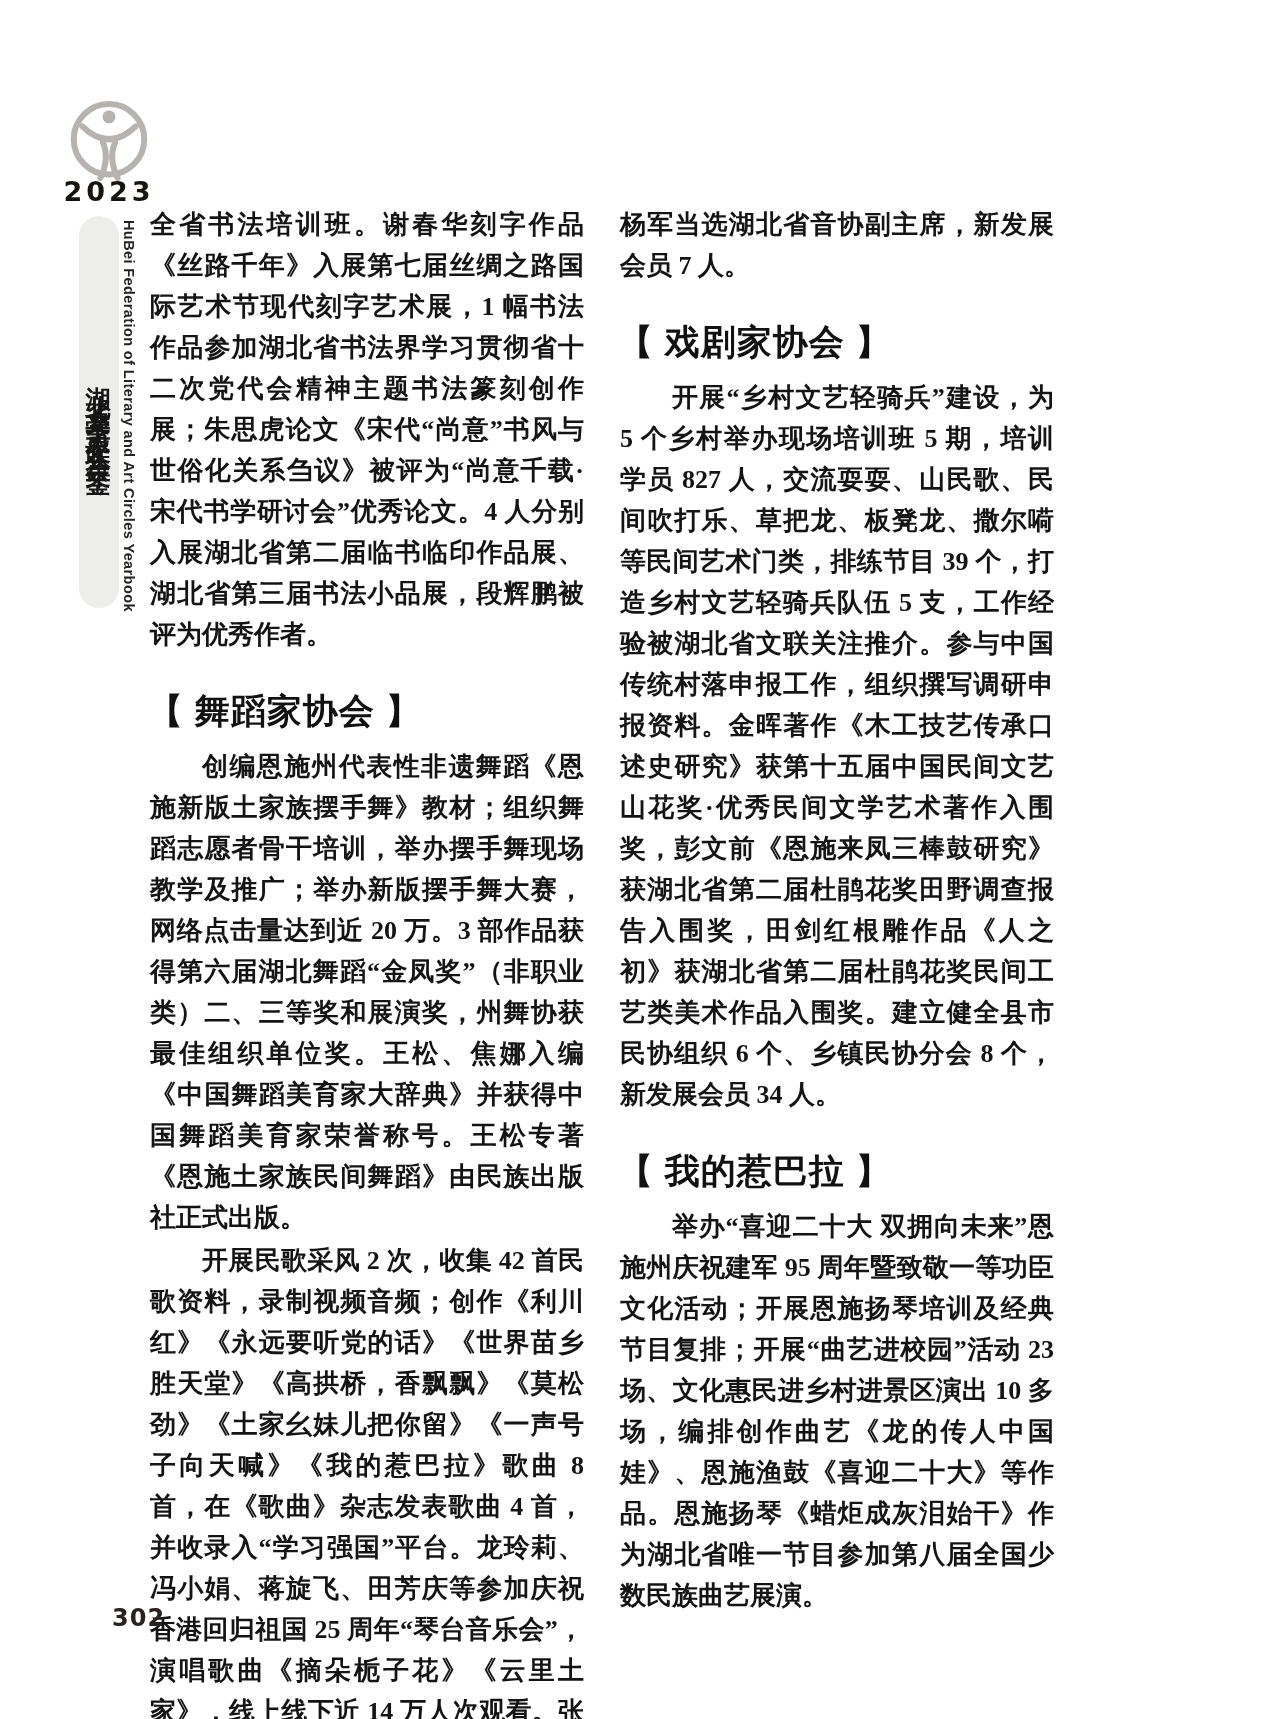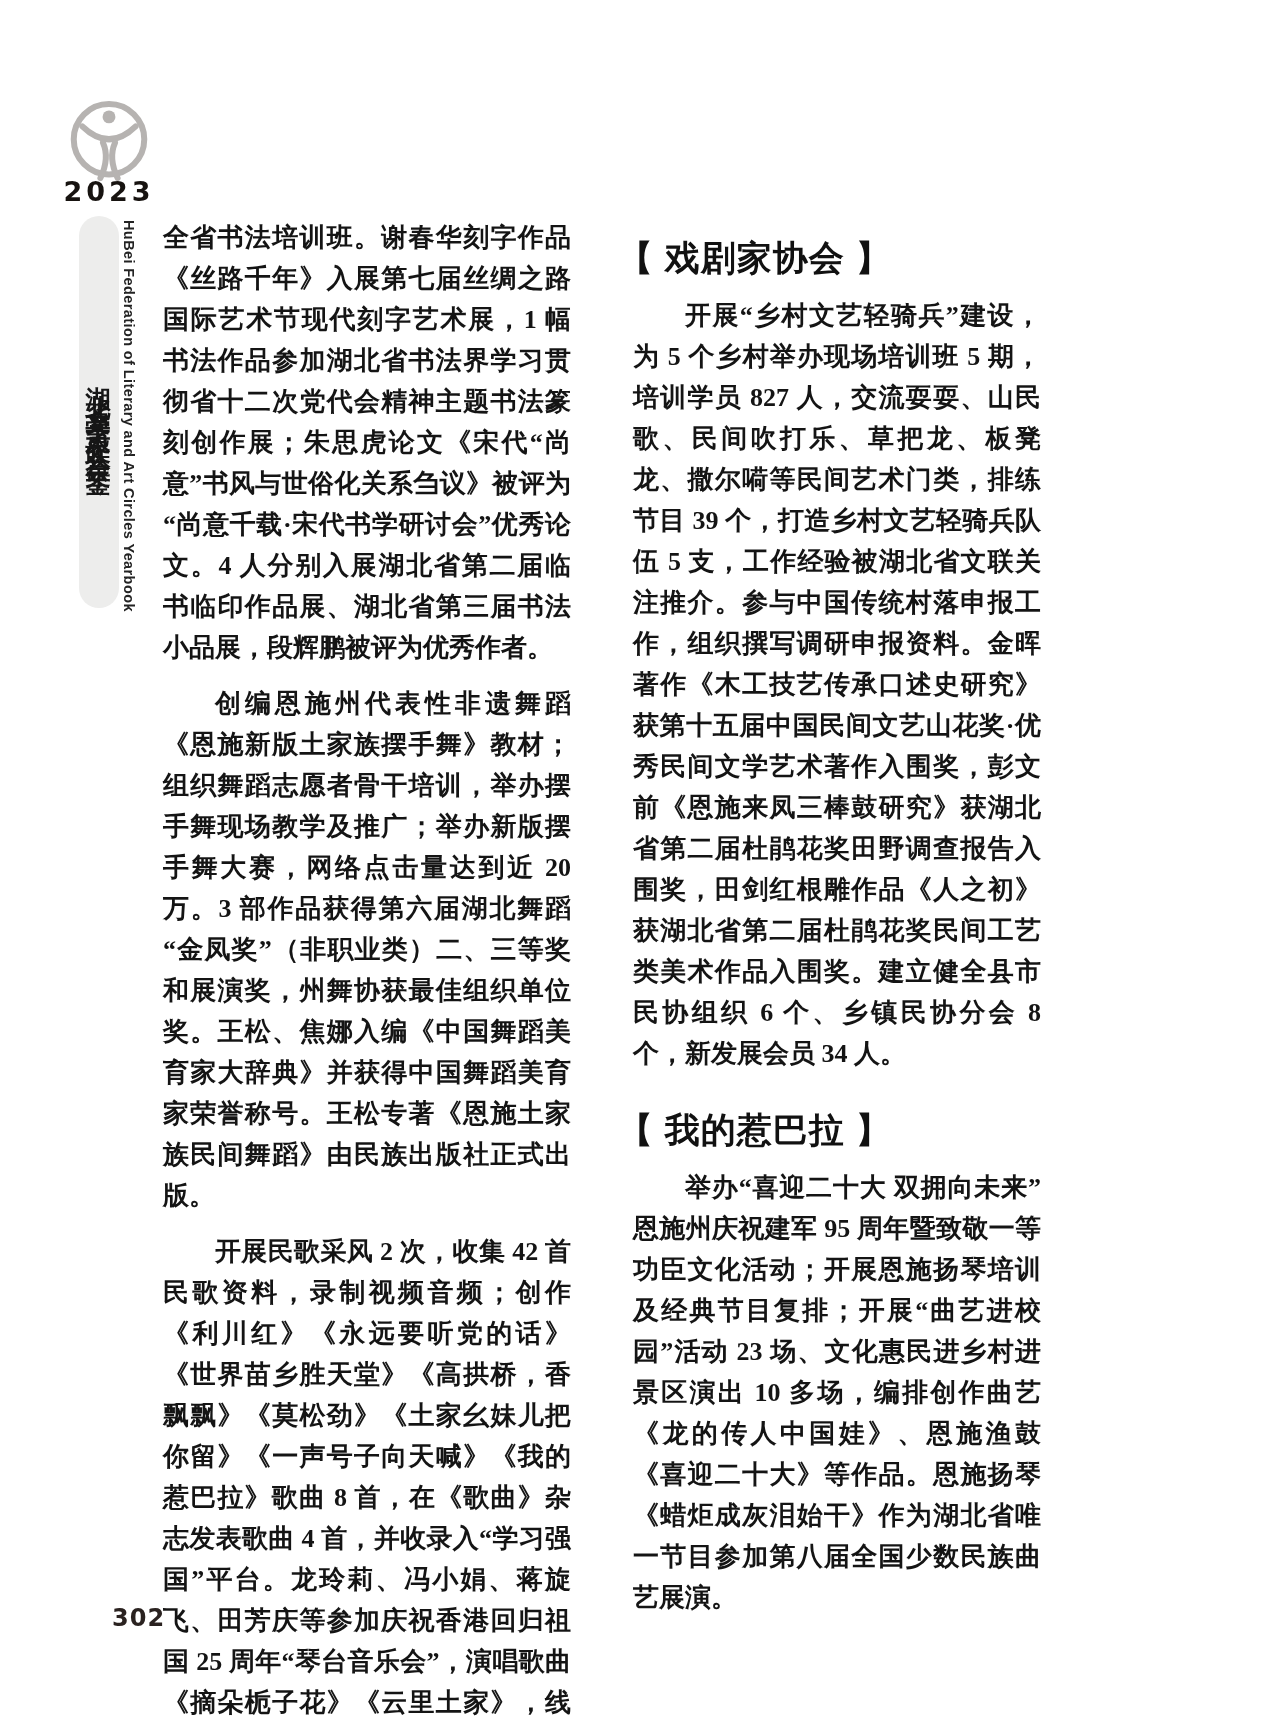--- a/index.html
+++ b/index.html
@@ -37,21 +37,21 @@
     white-space:nowrap;
   }
   
   .col{
     position:absolute;top:202px;width:438px;
     font-size:26px;line-height:41px;
     text-align:justify;font-weight:600;color:#141414;
   }
   .col-left{left:148px;}
   .col-right{left:618px;}
-  .col p{margin:15px;}
+  .col p{margin:2px;}
   .col p.indent{text-indent:2em;}
   h2.section{
     font-family:"Liberation Sans","DejaVu Sans",sans-serif;
     font-size:35px;line-height:44px;font-weight:bold;
     letter-spacing:1px;color:#111;
     margin:34px 0 13px 0;
   }
   
   .page-num{
     position:absolute;left:112px;top:1604px;
@@ -73,25 +73,27 @@
       <path d="M57,52 Q49,70 60,93" fill="none" stroke="#b6b3b1" stroke-width="7" stroke-linecap="round"></path>
     </svg>
   </div>
   <div class="year">2023</div>
 
   <div class="sidebar-cn">湖北省文学艺术界联合会年鉴</div>
   <div class="sidebar-en">HuBei Federation of Literary and Art Circles Yearbook</div>
 
   <div class="col col-left">
     <p>全省书法培训班。谢春华刻字作品《丝路千年》入展第七届丝绸之路国际艺术节现代刻字艺术展，1 幅书法作品参加湖北省书法界学习贯彻省十二次党代会精神主题书法篆刻创作展；朱思虎论文《宋代“尚意”书风与世俗化关系刍议》被评为“尚意千载·宋代书学研讨会”优秀论文。4 人分别入展湖北省第二届临书临印作品展、湖北省第三届书法小品展，段辉鹏被评为优秀作者。</p>
+    <h2 class="section">【 舞蹈家协会 】</h2>
     <p class="indent">创编恩施州代表性非遗舞蹈《恩施新版土家族摆手舞》教材；组织舞蹈志愿者骨干培训，举办摆手舞现场教学及推广；举办新版摆手舞大赛，网络点击量达到近 20 万。3 部作品获得第六届湖北舞蹈“金凤奖”（非职业类）二、三等奖和展演奖，州舞协获最佳组织单位奖。王松、焦娜入编《中国舞蹈美育家大辞典》并获得中国舞蹈美育家荣誉称号。王松专著《恩施土家族民间舞蹈》由民族出版社正式出版。</p>
     <p class="indent">开展民歌采风 2 次，收集 42 首民歌资料，录制视频音频；创作《利川红》《永远要听党的话》《世界苗乡胜天堂》《高拱桥，香飘飘》《莫松劲》《土家幺妹儿把你留》《一声号子向天喊》《我的惹巴拉》歌曲 8 首，在《歌曲》杂志发表歌曲 4 首，并收录入“学习强国”平台。龙玲莉、冯小娟、蒋旋飞、田芳庆等参加庆祝香港回归祖国 25 周年“琴台音乐会”，演唱歌曲《摘朵栀子花》《云里土家》，线上线下近 14 万人次观看。张玉、龙玲莉等参加武陵山区原生民歌会，演唱原生态歌曲《哥妹上山采花果》，获得三等奖。组织湖北省 2022“金蕾杯”少儿才艺大赛恩施市声乐比赛，指导恩施市赛区少儿组独唱声乐作品《甜甜的中国梦》以州赛第一名入选省赛。参与编写湖北省中职教材《声乐基础》。</p>
   </div>
 
   <div class="col col-right">
+    <p>杨军当选湖北省音协副主席，新发展会员 7 人。</p>
     <h2 class="section">【 戏剧家协会 】</h2>
     <p class="indent">开展“乡村文艺轻骑兵”建设，为 5 个乡村举办现场培训班 5 期，培训学员 827 人，交流耍耍、山民歌、民间吹打乐、草把龙、板凳龙、撒尔嗬等民间艺术门类，排练节目 39 个，打造乡村文艺轻骑兵队伍 5 支，工作经验被湖北省文联关注推介。参与中国传统村落申报工作，组织撰写调研申报资料。金晖著作《木工技艺传承口述史研究》获第十五届中国民间文艺山花奖·优秀民间文学艺术著作入围奖，彭文前《恩施来凤三棒鼓研究》获湖北省第二届杜鹃花奖田野调查报告入围奖，田剑红根雕作品《人之初》获湖北省第二届杜鹃花奖民间工艺类美术作品入围奖。建立健全县市民协组织 6 个、乡镇民协分会 8 个，新发展会员 34 人。</p>
     <h2 class="section">【 我的惹巴拉 】</h2>
     <p class="indent">举办“喜迎二十大 双拥向未来”恩施州庆祝建军 95 周年暨致敬一等功臣文化活动；开展恩施扬琴培训及经典节目复排；开展“曲艺进校园”活动 23 场、文化惠民进乡村进景区演出 10 多场，编排创作曲艺《龙的传人中国娃》、恩施渔鼓《喜迎二十大》等作品。恩施扬琴《蜡炬成灰泪始干》作为湖北省唯一节目参加第八届全国少数民族曲艺展演。</p>
   </div>
 
   <div class="page-num">302</div>
 
 </div>
 

